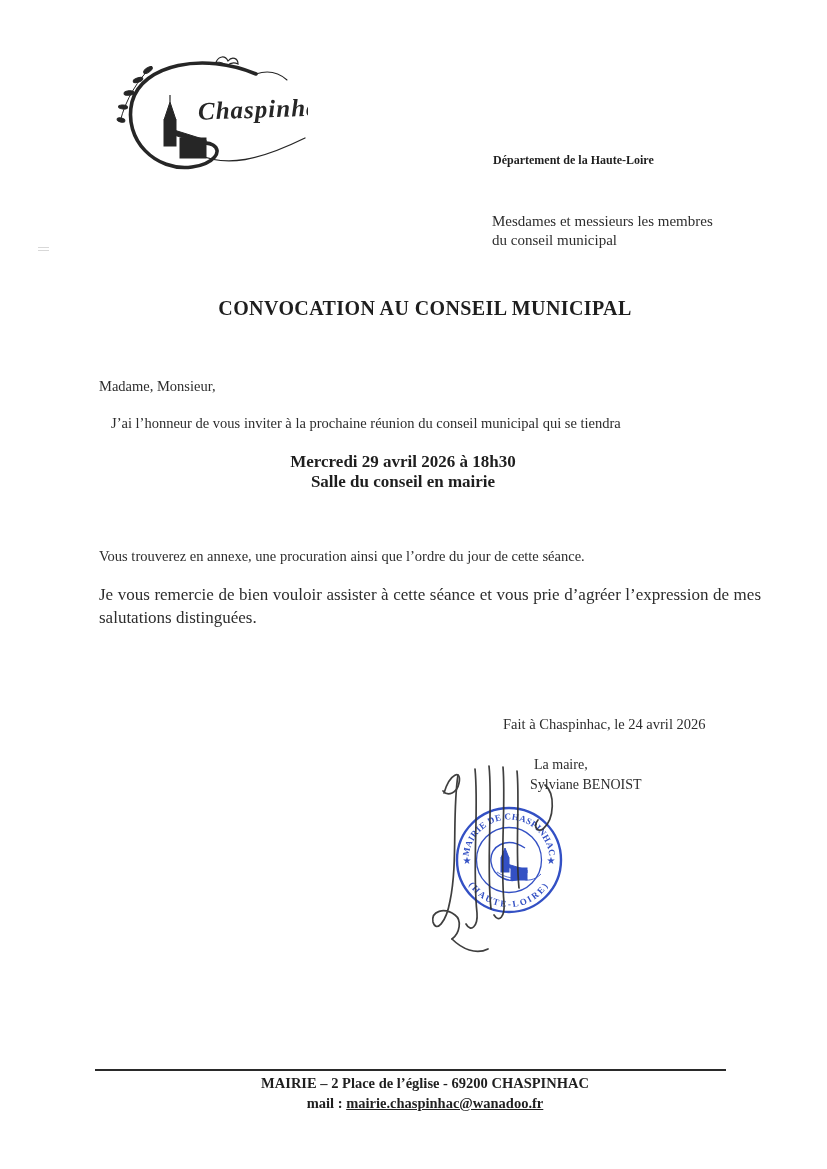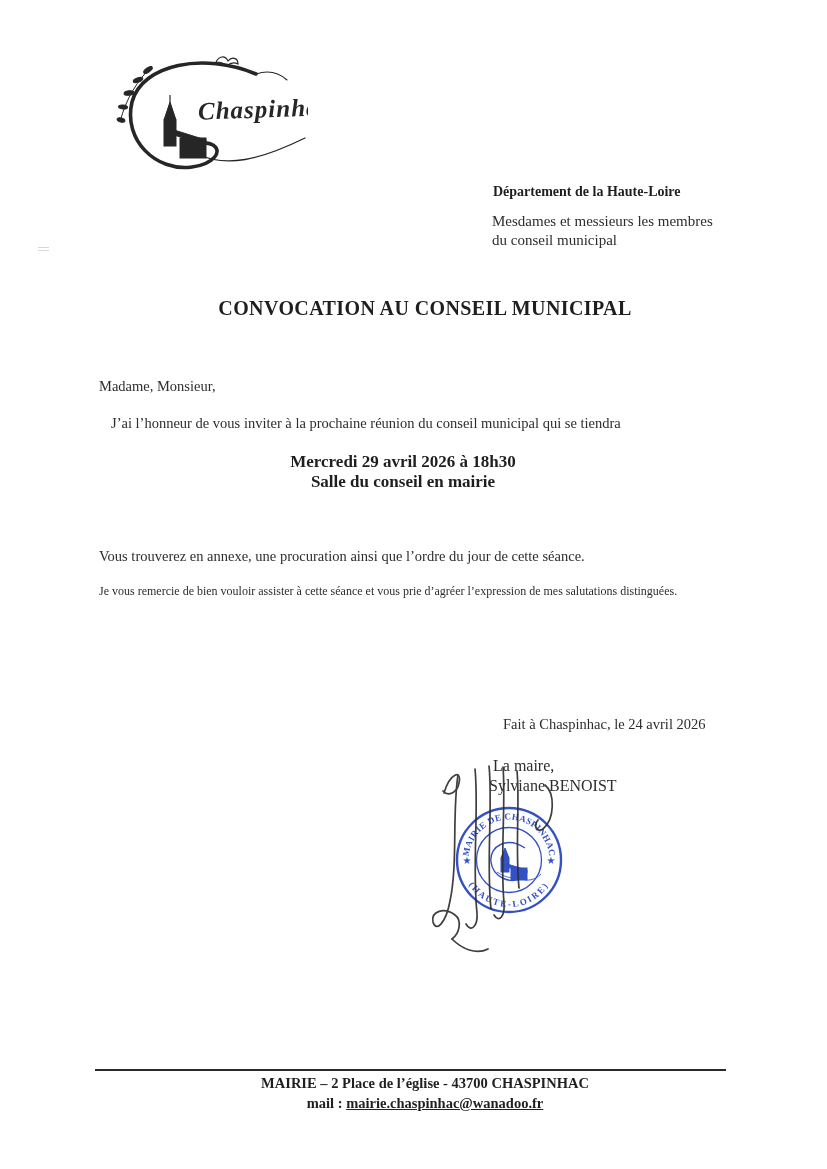--- a/index.html
+++ b/index.html
@@ -9,42 +9,42 @@
     height: 1169px;
     margin: 0 auto;
     background: #ffffff;
     overflow: hidden;
     font-family: "Liberation Serif", "DejaVu Serif", serif;
     color: #2d2d2d;
   }
   .abs { position: absolute; }
   .bold { font-weight: bold; color: #1e1e1e; }
   .body-text { font-size: 14.5px; line-height: 19px; white-space: nowrap; }
-  .dept { font-size: 14px; margin-top: 31px; }
+  .dept { font-size: 12px; }
   .addressee { font-size: 15px; line-height: 19px; }
   .doc-title {
     font-size: 20px;
     letter-spacing: 0.4px;
     white-space: nowrap;
     transform: translateX(-50%);
   }
   .center-line {
     font-size: 17px;
     white-space: nowrap;
     transform: translateX(-50%);
   }
   .closing-par {
     width: 662px;
     text-align: justify;
-    font-size: 12px;
-    line-height: 16px;
+    font-size: 17px;
+    line-height: 23px;
     font-family: Liberation Serif, serif;
   }
   .signoff { font-size: 14.5px; white-space: nowrap; }
-  .sig-name { font-size: 16px; }
+  .sig-name { font-size: 14px; margin-left: 41px; }
   .footer-block {
     left: 95px;
     top: 1074px;
     width: 660px;
     text-align: center;
     font-size: 14.5px;
     line-height: 19.5px;
     font-weight: bold;
     color: #1f1f1f;
   }
@@ -163,20 +163,20 @@
       <path d="M 75,4 C 78,40 72,95 76,140 C 77,154 71,160 66,152"></path>
       <path d="M 89,8 C 92,38 87,85 91,125"></path>
       <path d="M 117,22 C 127,30 127,56 115,66 C 109,70 105,63 110,57"></path>
       <path d="M 24,176 C 34,186 48,192 60,186"></path>
     </g>
   </svg>
 
   <div class="abs footer-rule"></div>
 
   <div class="abs footer-block">
-    <div>MAIRIE – 2 Place de l’église - 43700 CHASPINHAC</div>
+    <div>MAIRIE – 2 Place de l’église - 69200 CHASPINHAC</div>
     <div>
       <span>mail :</span>
       <a class="email-link" href="#">mairie.chaspinhac@wanadoo.fr</a>
     </div>
   </div>
 
 </div>
 
 </body></html>

